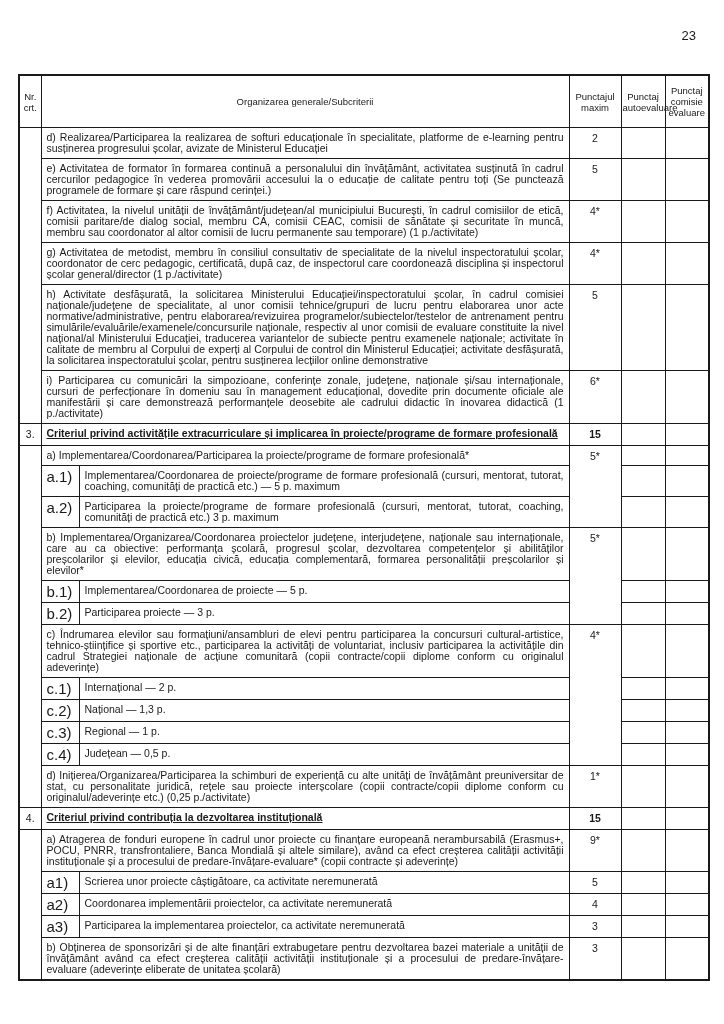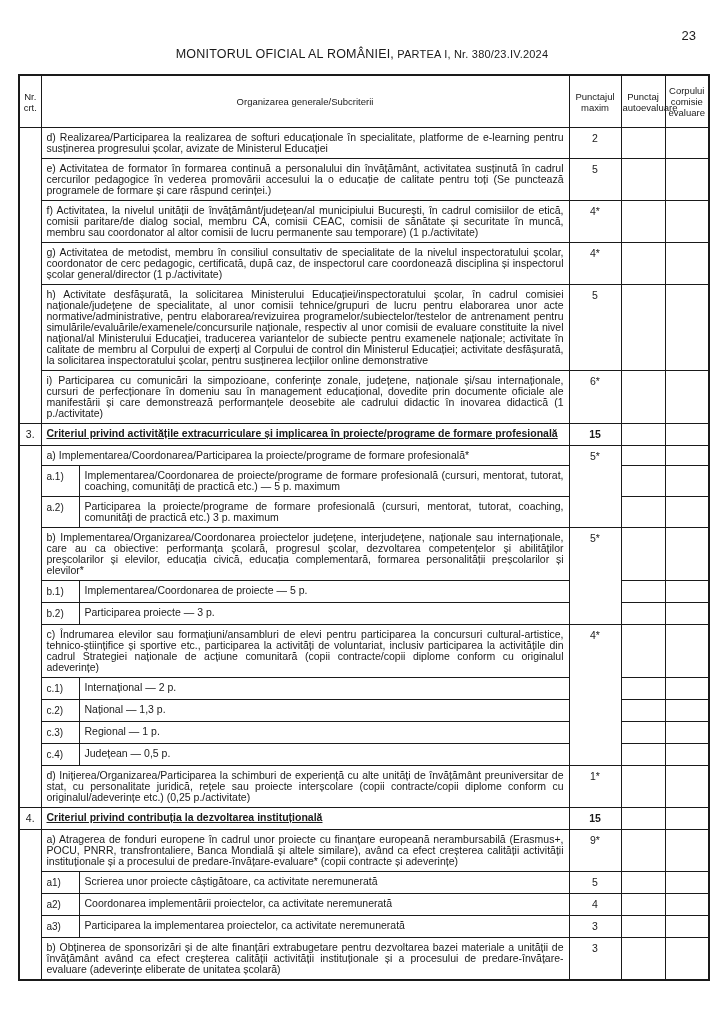--- a/index.html
+++ b/index.html
@@ -6,52 +6,49 @@
   body{width:724px;height:1024px;font-family:"Liberation Sans",sans-serif;color:#1a1a1a;position:relative;}
   .page-header{position:relative;height:74px;}
   .page-title{position:absolute;top:44px;left:0;width:100%;text-align:center;white-space:nowrap;}
   .title-main{font-size:12.5px;letter-spacing:.2px;}
   .title-rest{font-size:11px;letter-spacing:.2px;}
   .page-number{position:absolute;top:28px;right:28px;font-size:13px;}
   table.criteria{border-collapse:collapse;margin-left:18px;width:690px;table-layout:fixed;border:2px solid #1a1a1a;}
   .criteria td,.criteria th{border:1px solid #1a1a1a;vertical-align:top;}
   .criteria th{font-weight:normal;font-size:9.5px;line-height:11px;text-align:center;vertical-align:middle;padding:9px 1px;}
   td.num{text-align:center;font-size:10.5px;padding:4px 1px;}
-  td.sub{font-size:10px;line-height:13px;padding:4px 2px 4px 5px;}
+  td.sub{font-size:15px;line-height:13px;padding:4px 2px 4px 5px;}
   td.crit{font-size:10.5px;line-height:11px;padding:4px 5px;text-align:justify;}
   td.val{font-size:10.5px;line-height:13px;text-align:center;padding:4px 1px;}
   tr.section td.crit{font-weight:bold;text-align:left;text-decoration:underline;}
   tr.section td.val{font-weight:bold;}
 </style>
 </head>
 <body>
 
 <div class="page-header">
-  <div class="page-title">
-    <span class="title-main">MONITORUL OFICIAL AL ROMÂNIEI,</span><span class="title-rest"> PARTEA I, Nr. 380/23.IV.2024</span>
-  </div>
   <div class="page-number">23</div>
 </div>
 
 <table class="criteria">
   <colgroup>
     <col style="width:22px">
       <col style="width:38px">
       <col style="width:490px">
       <col style="width:52px">
       <col style="width:44px">
       <col style="width:44px">
   </colgroup>
   <tbody>
       <tr>
     <th>Nr. crt.</th>
     <th colspan="2">Organizarea generale/Subcriterii</th>
     <th>Punctajul maxim</th>
     <th>Punctaj autoevaluare</th>
-    <th>Corpului comisie evaluare</th>
+    <th>Punctaj comisie evaluare</th>
   </tr>
 
   <tr>
     <td class="num" rowspan="6"></td>
     <td class="crit" colspan="2">d) Realizarea/Participarea la realizarea de softuri educaționale în specialitate, platforme de e-learning pentru susținerea progresului școlar, avizate de Ministerul Educației</td>
     <td class="val">2</td>
     <td class="val"></td>
     <td class="val"></td>
   </tr>
   <tr>

